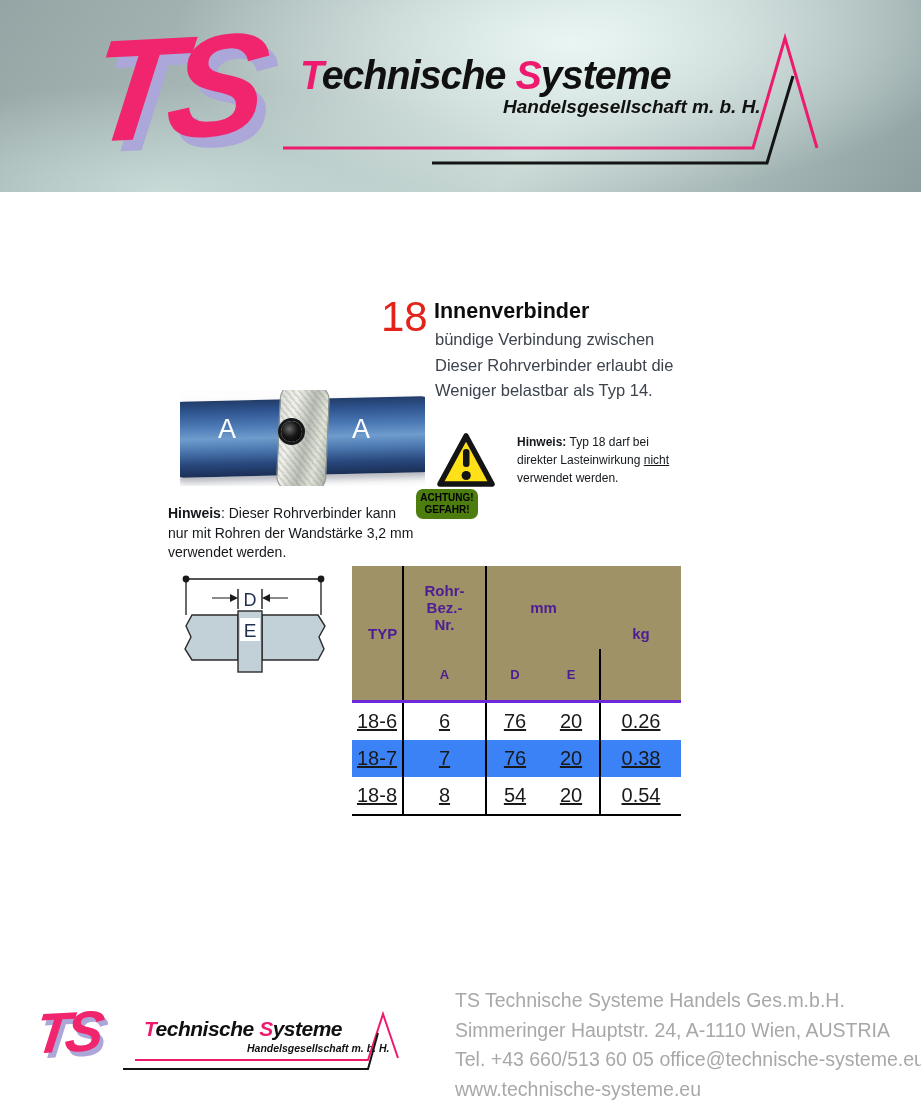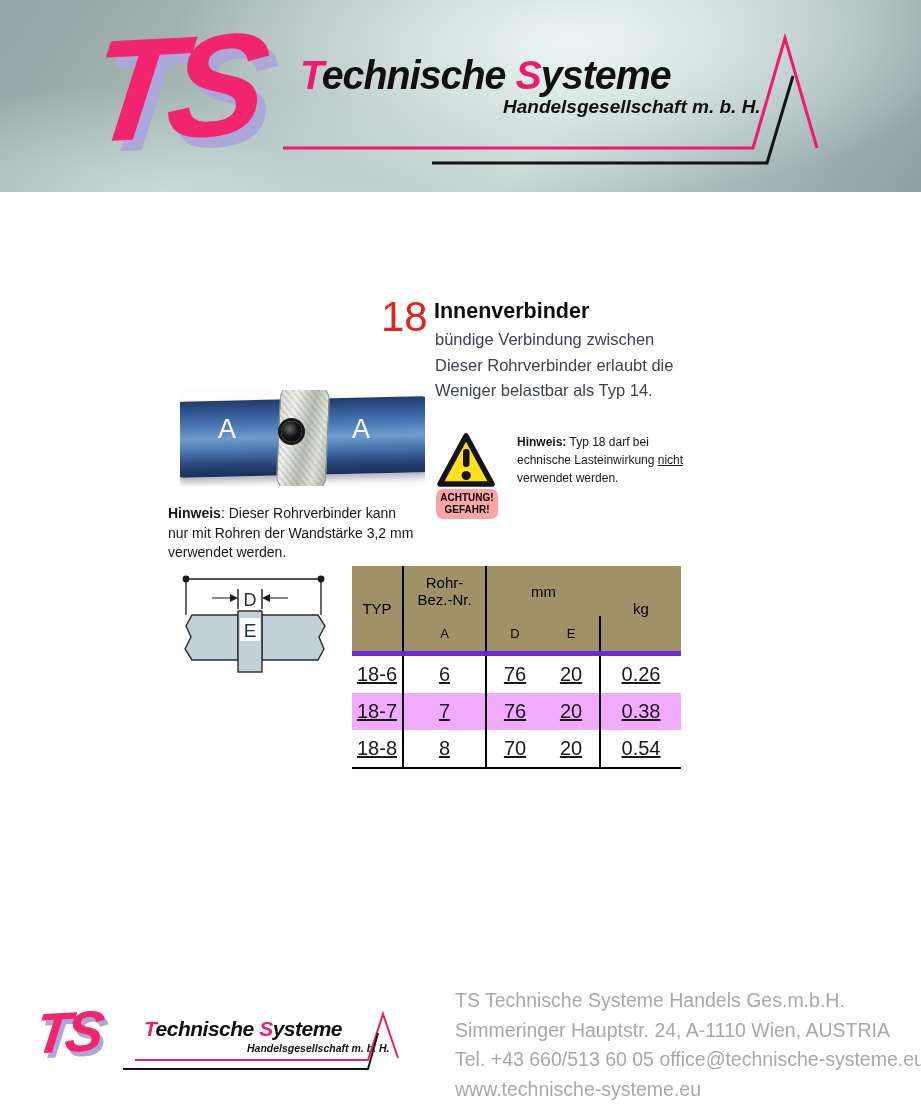--- a/index.html
+++ b/index.html
@@ -44,37 +44,37 @@
   .labelA{position:absolute;color:#fff;font-size:27px;top:24px;}
   .labelA.left{left:38px;} .labelA.right{left:172px;}
 
   
   .note-left{position:absolute;left:168px;top:504px;width:280px;font-size:14px;line-height:19.5px;color:#14181c;}
   .note-right{position:absolute;left:517px;top:433px;width:175px;font-size:12px;line-height:18px;color:#14181c;}
   .u{text-decoration:underline;}
 
   
   .warn-tri{position:absolute;left:436px;top:432px;}
-  .warn-badge{position:absolute;left:436px;top:489px;width:62px;background:#fca5a5;border-radius:7px;
+  .warn-badge{position:absolute;left:416px;top:489px;width:62px;background:#4d7c0f;border-radius:7px;
     padding:3px 0;text-align:center;font-weight:bold;font-size:10px;line-height:12px;color:#000;}
 
   
   .diagram{position:absolute;left:178px;top:565px;}
 
   
   .spec-table{position:absolute;left:352px;top:566px;}
   table{border-collapse:collapse;table-layout:fixed;width:329px;border-bottom:2.5px solid #000;}
-  th{background:#9e9266;color:#000000;font-weight:normal;padding:8px;}
+  th{background:#9e9266;color:#4c1d95;font-weight:bold;padding:16px;}
   .h1{height:22px;font-size:15px;} .h2{height:19px;font-size:13px;}
   th.span2{vertical-align:middle;font-size:15px;}
   td{height:37px;text-align:center;font-size:20px;color:#191919;padding:0;text-decoration:underline;}
   th,td{text-align:center;}
   .bR{border-right:2px solid #000;}
-  .hdrB{border-bottom:5px solid #6d28d9;}
-  tr.alt td{background:#f0abfc;text-align:center;}
+  .hdrB{border-bottom:3px solid #6d28d9;}
+  tr.alt td{background:#3b82f6;text-align:center;}
 
   
   .f-ts{position:absolute;left:36px;top:998px;font-size:57px;font-weight:bold;font-style:italic;
     letter-spacing:-5px;color:#f1246e;text-shadow:4px 5px 0 #aba7d9;
     transform:skewX(-10deg) rotate(-3deg);line-height:1.2;}
   .f-brand{position:absolute;left:144px;top:1017px;font-size:21px;font-weight:bold;font-style:italic;
     color:#101010;letter-spacing:-0.5px;white-space:nowrap;}
   .f-sub{position:absolute;left:247px;top:1042px;font-size:10.5px;font-weight:bold;font-style:italic;color:#101010;}
   .f-lines{position:absolute;left:90px;top:1006px;}
   .f-contact{position:absolute;left:455px;top:986px;font-size:19.5px;line-height:29.5px;color:#a8a8a8;}
@@ -116,21 +116,21 @@
     <rect x="27" y="17" width="6.5" height="18" rx="3" fill="#141414"></rect>
     <circle cx="30.2" cy="43.5" r="4.6" fill="#141414"></circle>
   </svg>
   <div class="warn-badge">
     <div>ACHTUNG!</div>
     <div>GEFAHR!</div>
   </div>
 
   <div class="note-right">
     <div><b>Hinweis:</b><span> Typ 18 darf bei</span></div>
-    <div><span>echnische Lasteinwirkung </span><span class="u">nicht</span></div>
+    <div><span>direkter Lasteinwirkung </span><span class="u">nicht</span></div>
     <div>verwendet werden.</div>
   </div>
 
   <div class="note-left">
     <div><b>Hinweis</b><span>: Dieser Rohrverbinder kann</span></div>
     <div>nur mit Rohren der Wandstärke 3,2 mm</div>
     <div>verwendet werden.</div>
   </div>
 
   <svg class="diagram" width="155" height="118" viewBox="0 0 155 118">
@@ -191,21 +191,21 @@
         <tr class="alt">
           <td class="bR">18-7</td>
           <td class="bR">7</td>
           <td>76</td>
           <td class="bR">20</td>
           <td>0.38</td>
         </tr>
         <tr>
           <td class="bR">18-8</td>
           <td class="bR">8</td>
-          <td>70</td>
+          <td>54</td>
           <td class="bR">20</td>
           <td>0.54</td>
         </tr>
       </tbody>
     </table>
   </div>
 
   <div class="f-ts">TS</div>
   <div class="f-brand"><span class="accent">T</span><span>echnische </span><span class="accent">S</span><span>ysteme</span></div>
   <div class="f-sub">Handelsgesellschaft m. b. H.</div>

